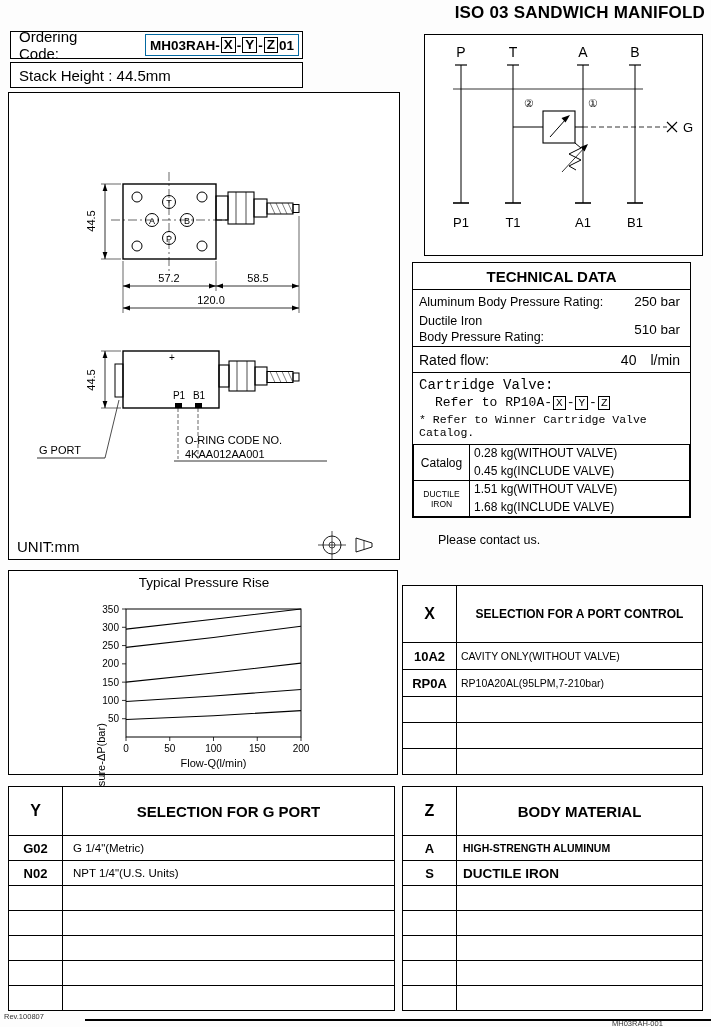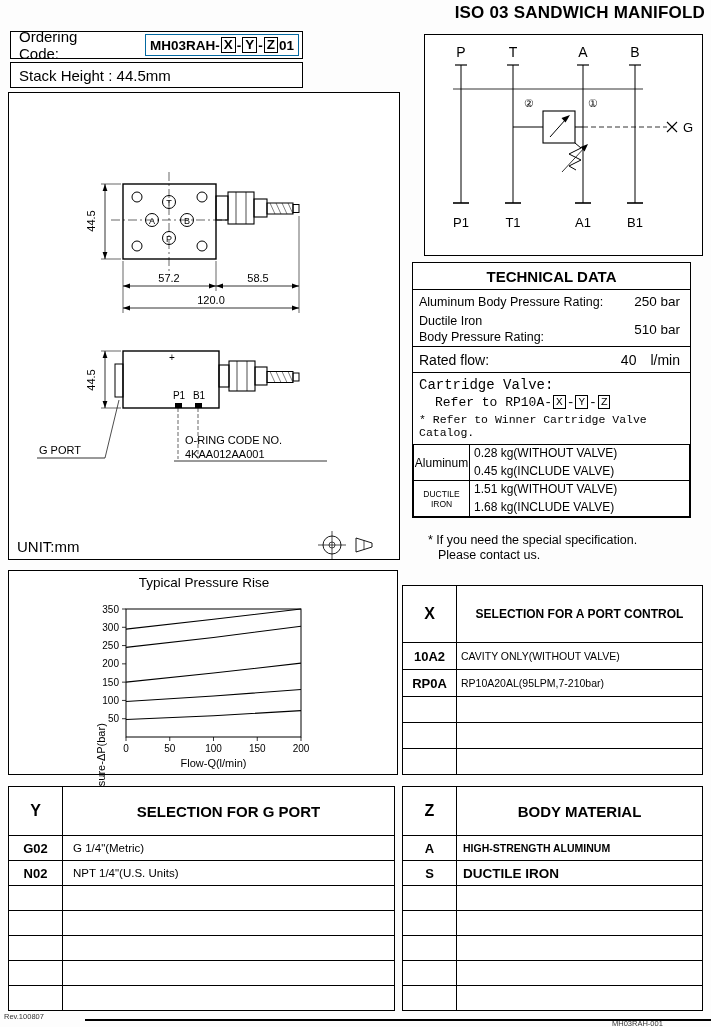--- a/index.html
+++ b/index.html
@@ -29,21 +29,21 @@
   .td-title { height:27px; border-bottom:1px solid #000; display:flex; align-items:center; justify-content:center; font-size:15px; font-weight:bold; }
   .td-row { display:flex; align-items:center; padding:0 6px; font-size:12.5px; }
   .td-row1 { height:23px; }
   .td-row2 { height:34px; border-bottom:1px solid #000; }
   .td-2line { line-height:1.25; }
   .td-val { margin-left:auto; font-size:13.5px; padding-right:4px; white-space:nowrap; }
   .td-flow { height:26px; border-bottom:1px solid #000; display:flex; align-items:center; padding:0 6px; font-size:14px; }
   .td-flow .v { margin-left:auto; padding-right:14px; }
   .td-flow .u { padding-right:4px; }
   .td-cart { padding:4px 6px 5px 6px; font-size:14px;font-family:Liberation Mono, monospace; }
-  .td-cart .ref { padding-left:16px; font-size:13px; margin-top:2px; display:flex; align-items:flex-start; }
+  .td-cart .ref { padding-left:16px; font-size:13px; margin-top:2px; display:flex; align-items:flex-end; }
   .td-cart .ref .xyz { font-size:11px; font-weight:normal; }
   .td-cart .note { font-size:11.5px; margin-top:3px; }
   table.wtable { border-collapse:collapse; width:100%; }
   table.wtable td { border:1px solid #000; font-size:12px; }
   td.wmat { width:56px; text-align:center; }
   td.wmat.small { font-size:8.5px; font-weight:normal; }
   .wline { padding:1px 4px; line-height:1.3; white-space:nowrap; }
   .td-foot { left:428px; top:533px; font-size:12.5px; line-height:1.2; }
   .td-foot .l2 { padding-left:10px; }
 
@@ -290,38 +290,37 @@
         <span>-</span>
         <span class="xyz">Y</span>
         <span>-</span>
         <span class="xyz">Z</span>
       </div>
       <div class="note">* Refer to Winner Cartridge Valve Catalog.</div>
     </div>
     <table class="wtable">
       <tbody>
           <tr>
-        <td class="wmat">Aluminum</td>
+        <td class="wmat">Catalog</td>
         <td>
           <div class="wline">0.28  kg(WITHOUT VALVE)</div>
           <div class="wline">0.45  kg(INCLUDE VALVE)</div>
         </td>
       </tr>
       <tr>
         <td class="wmat small">DUCTILE IRON</td>
         <td>
           <div class="wline">1.51  kg(WITHOUT VALVE)</div>
           <div class="wline">1.68  kg(INCLUDE VALVE)</div>
         </td>
       </tr>
     </tbody>
       </table>
   </div>
   <div class="abs td-foot">
-    <div>* If you need the special specification.</div>
     <div class="l2">Please contact us.</div>
   </div>
 
   <div class="abs box chart-box">
     <div class="chart-title">Typical Pressure Rise</div>
     <div class="chart-ylabel-wrap">
       <div class="chart-ylabel">Pressure-ΔP(bar)</div>
     </div>
     <svg id="chart-svg" width="388" height="170" viewBox="0 0 388 170">
         <rect x="117" y="20" width="175" height="128" fill="none" stroke="#000" stroke-width="1"></rect>

